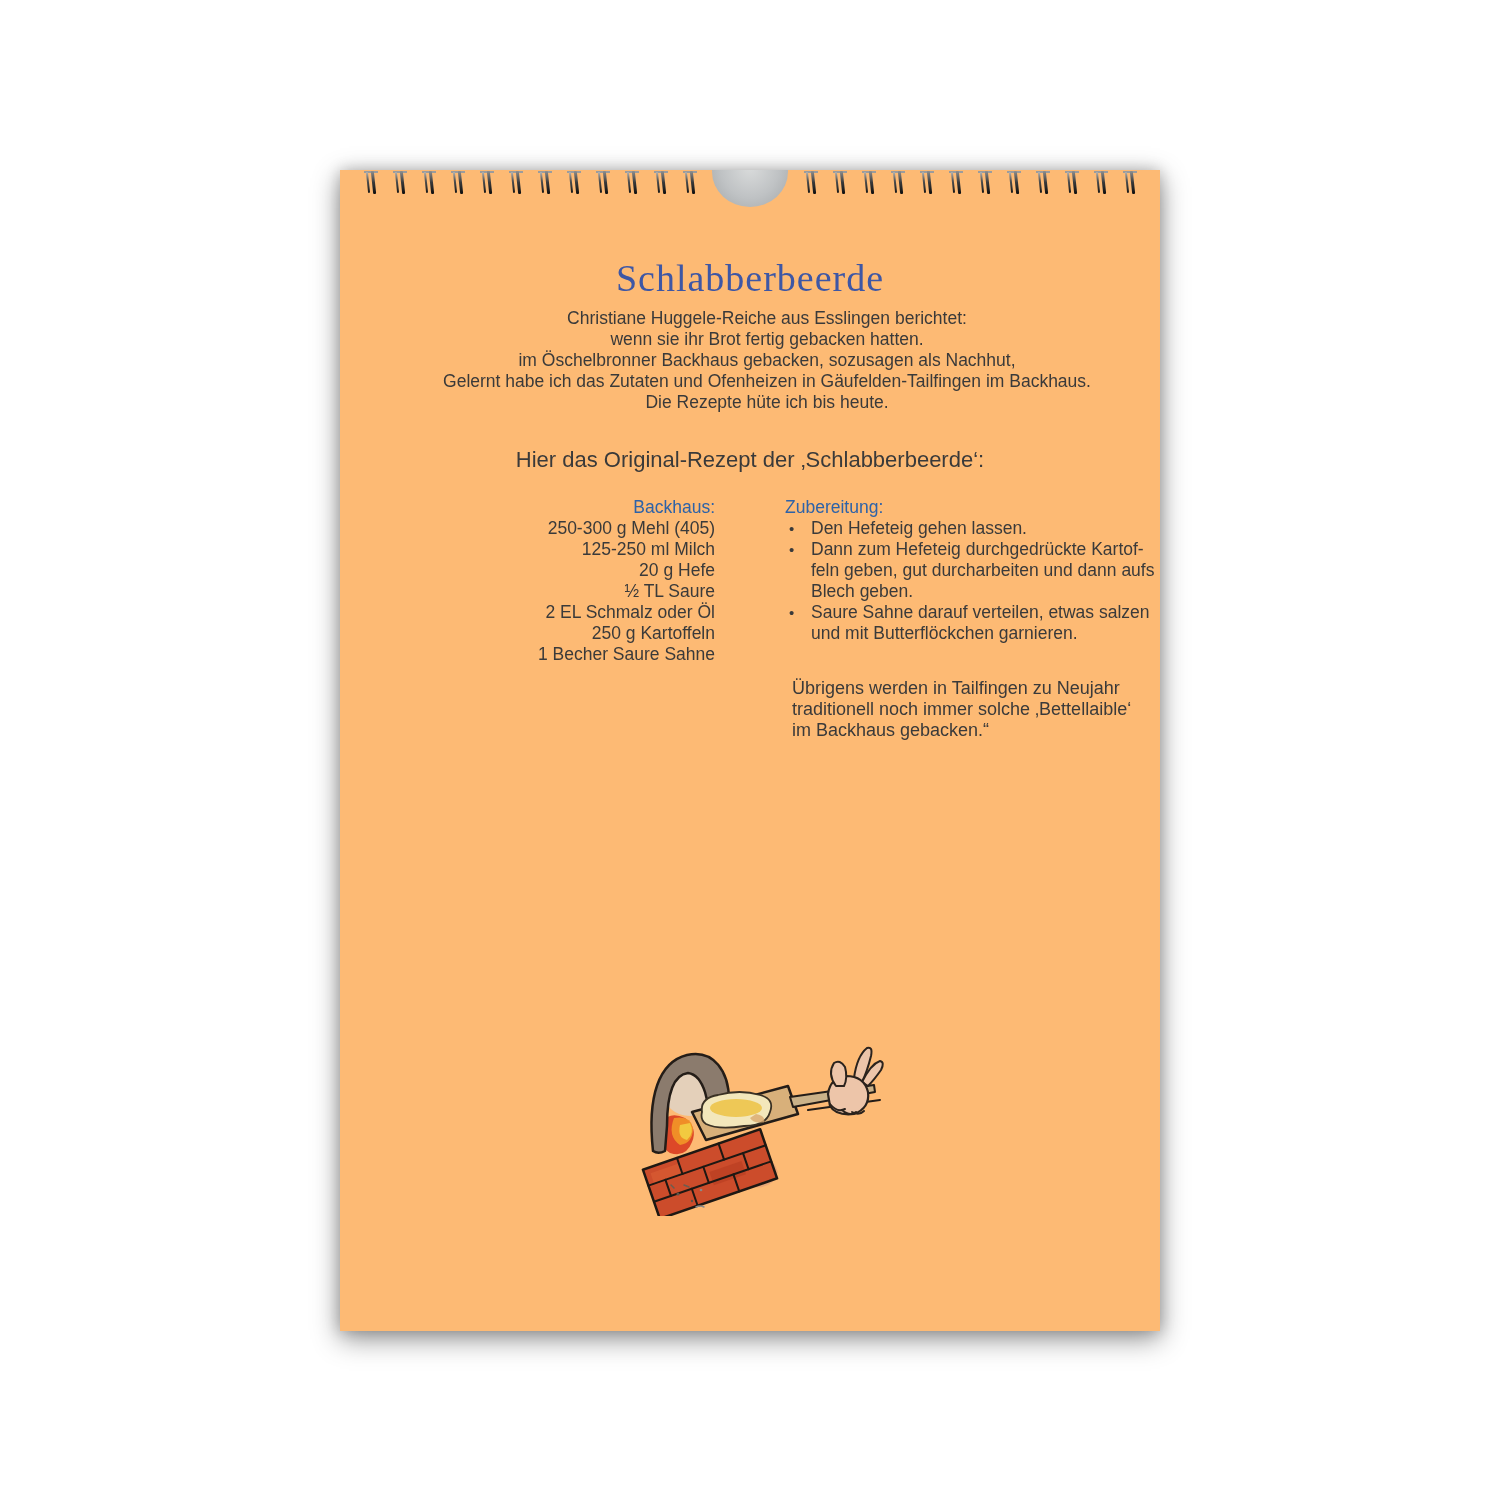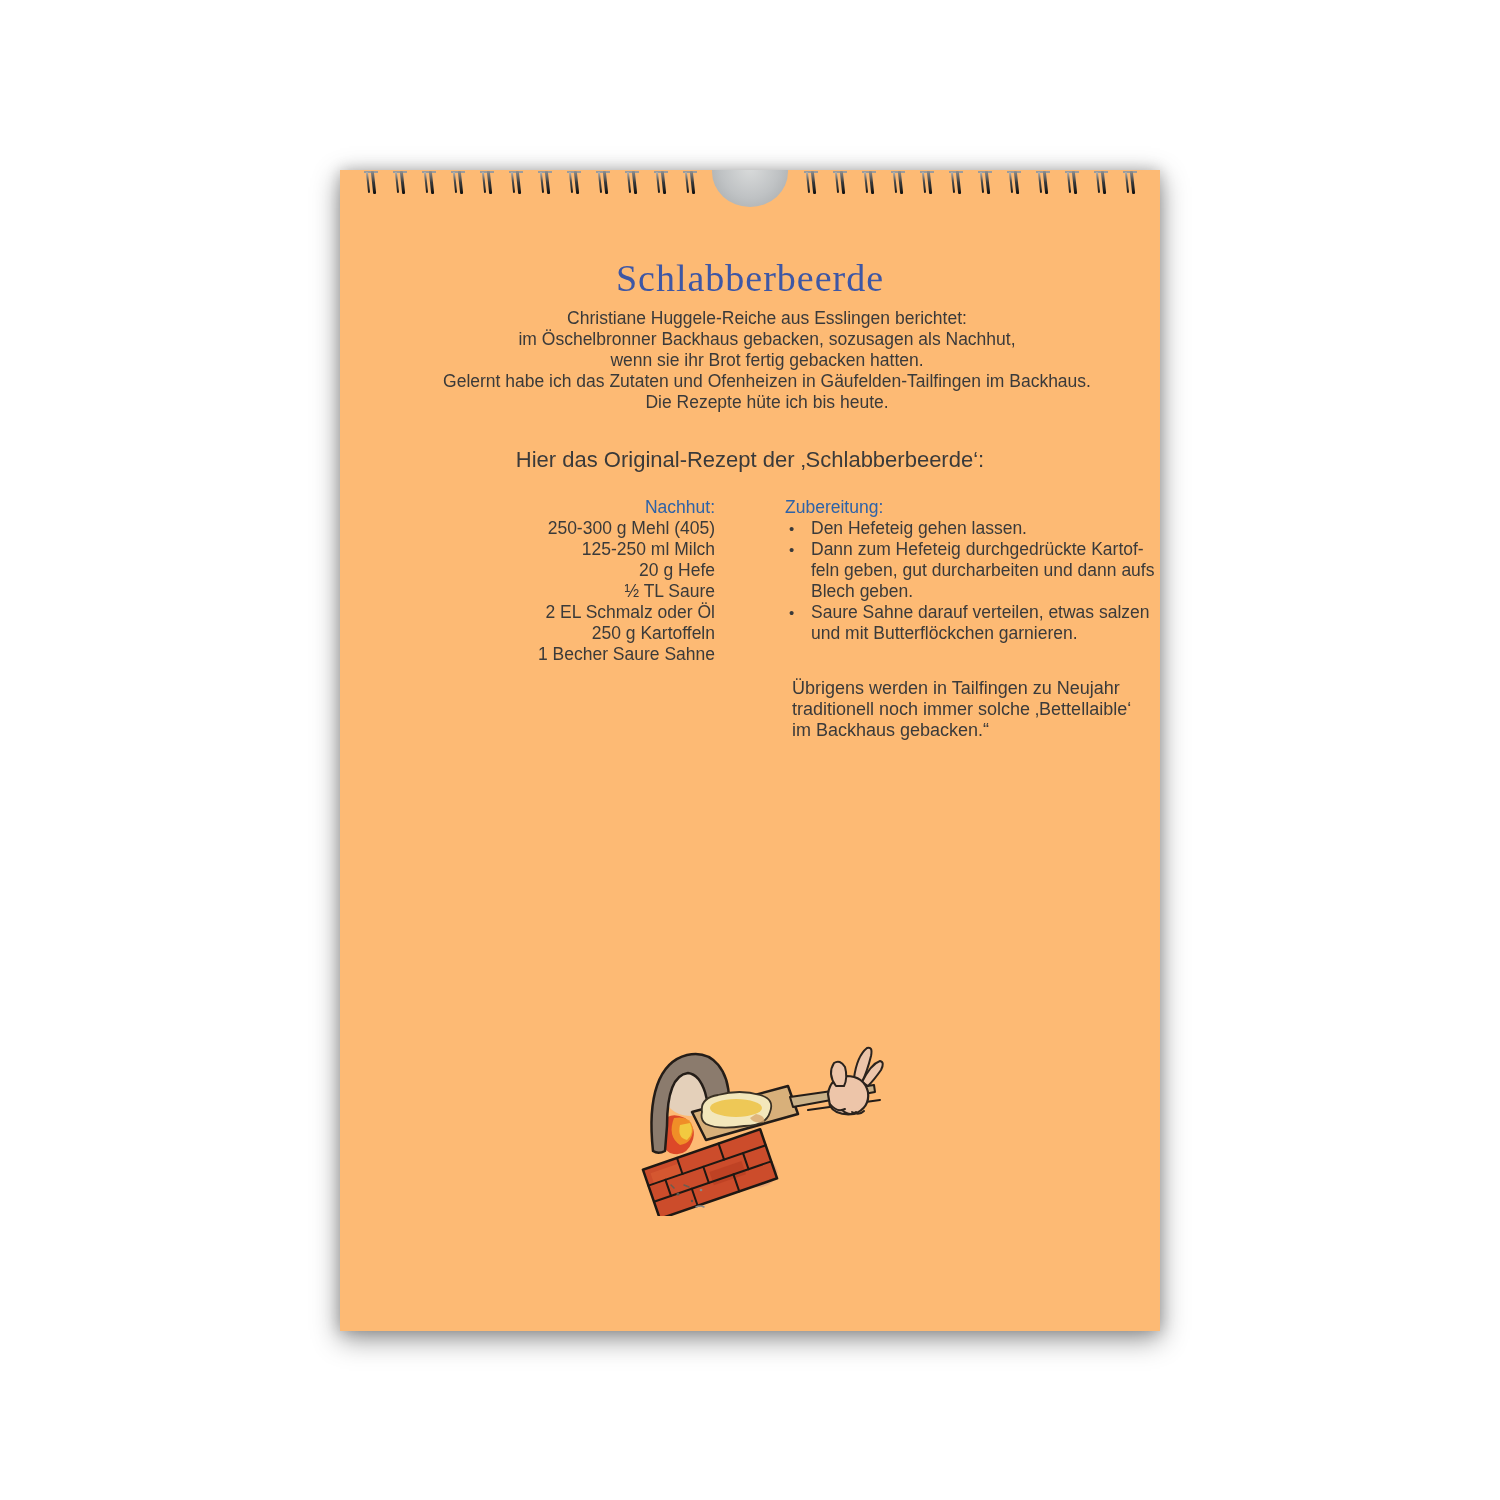--- a/index.html
+++ b/index.html
@@ -77,30 +77,30 @@
         <i class="loop"></i>
         <i class="loop"></i>
     </div>
 
     <div class="hanger"></div>
 
     <h1 class="title" style="color:#3e57a5;margin:0;">Schlabberbeerde</h1>
 
     <div class="intro body-text">
       <div>Christiane Huggele-Reiche aus Esslingen berichtet:</div>
+      <div>wenn sie ihr Brot fertig gebacken hatten.</div>
       <div>im Öschelbronner Backhaus gebacken, sozusagen als Nachhut,</div>
-      <div>wenn sie ihr Brot fertig gebacken hatten.</div>
       <div>Gelernt habe ich das Zutaten und Ofenheizen in Gäufelden-Tailfingen im Backhaus.</div>
       <div>Die Rezepte hüte ich bis heute.</div>
     </div>
 
     <div class="lead-in body-text">Hier das Original-Rezept der ‚Schlabberbeerde‘:</div>
 
     <div class="ingredients body-text">
-      <div class="col-head" style="color:#2d62a8;">Nachhut:</div>
+      <div class="col-head" style="color:#2d62a8;">Backhaus:</div>
       <div>250-300 g Mehl (405)</div>
       <div>125-250 ml Milch</div>
       <div>20 g Hefe</div>
       <div>½ TL Saure</div>
       <div>2 EL Schmalz oder Öl</div>
       <div>250 g Kartoffeln</div>
       <div>1 Becher Saure Sahne</div>
     </div>
 
     <div class="preparation body-text">

